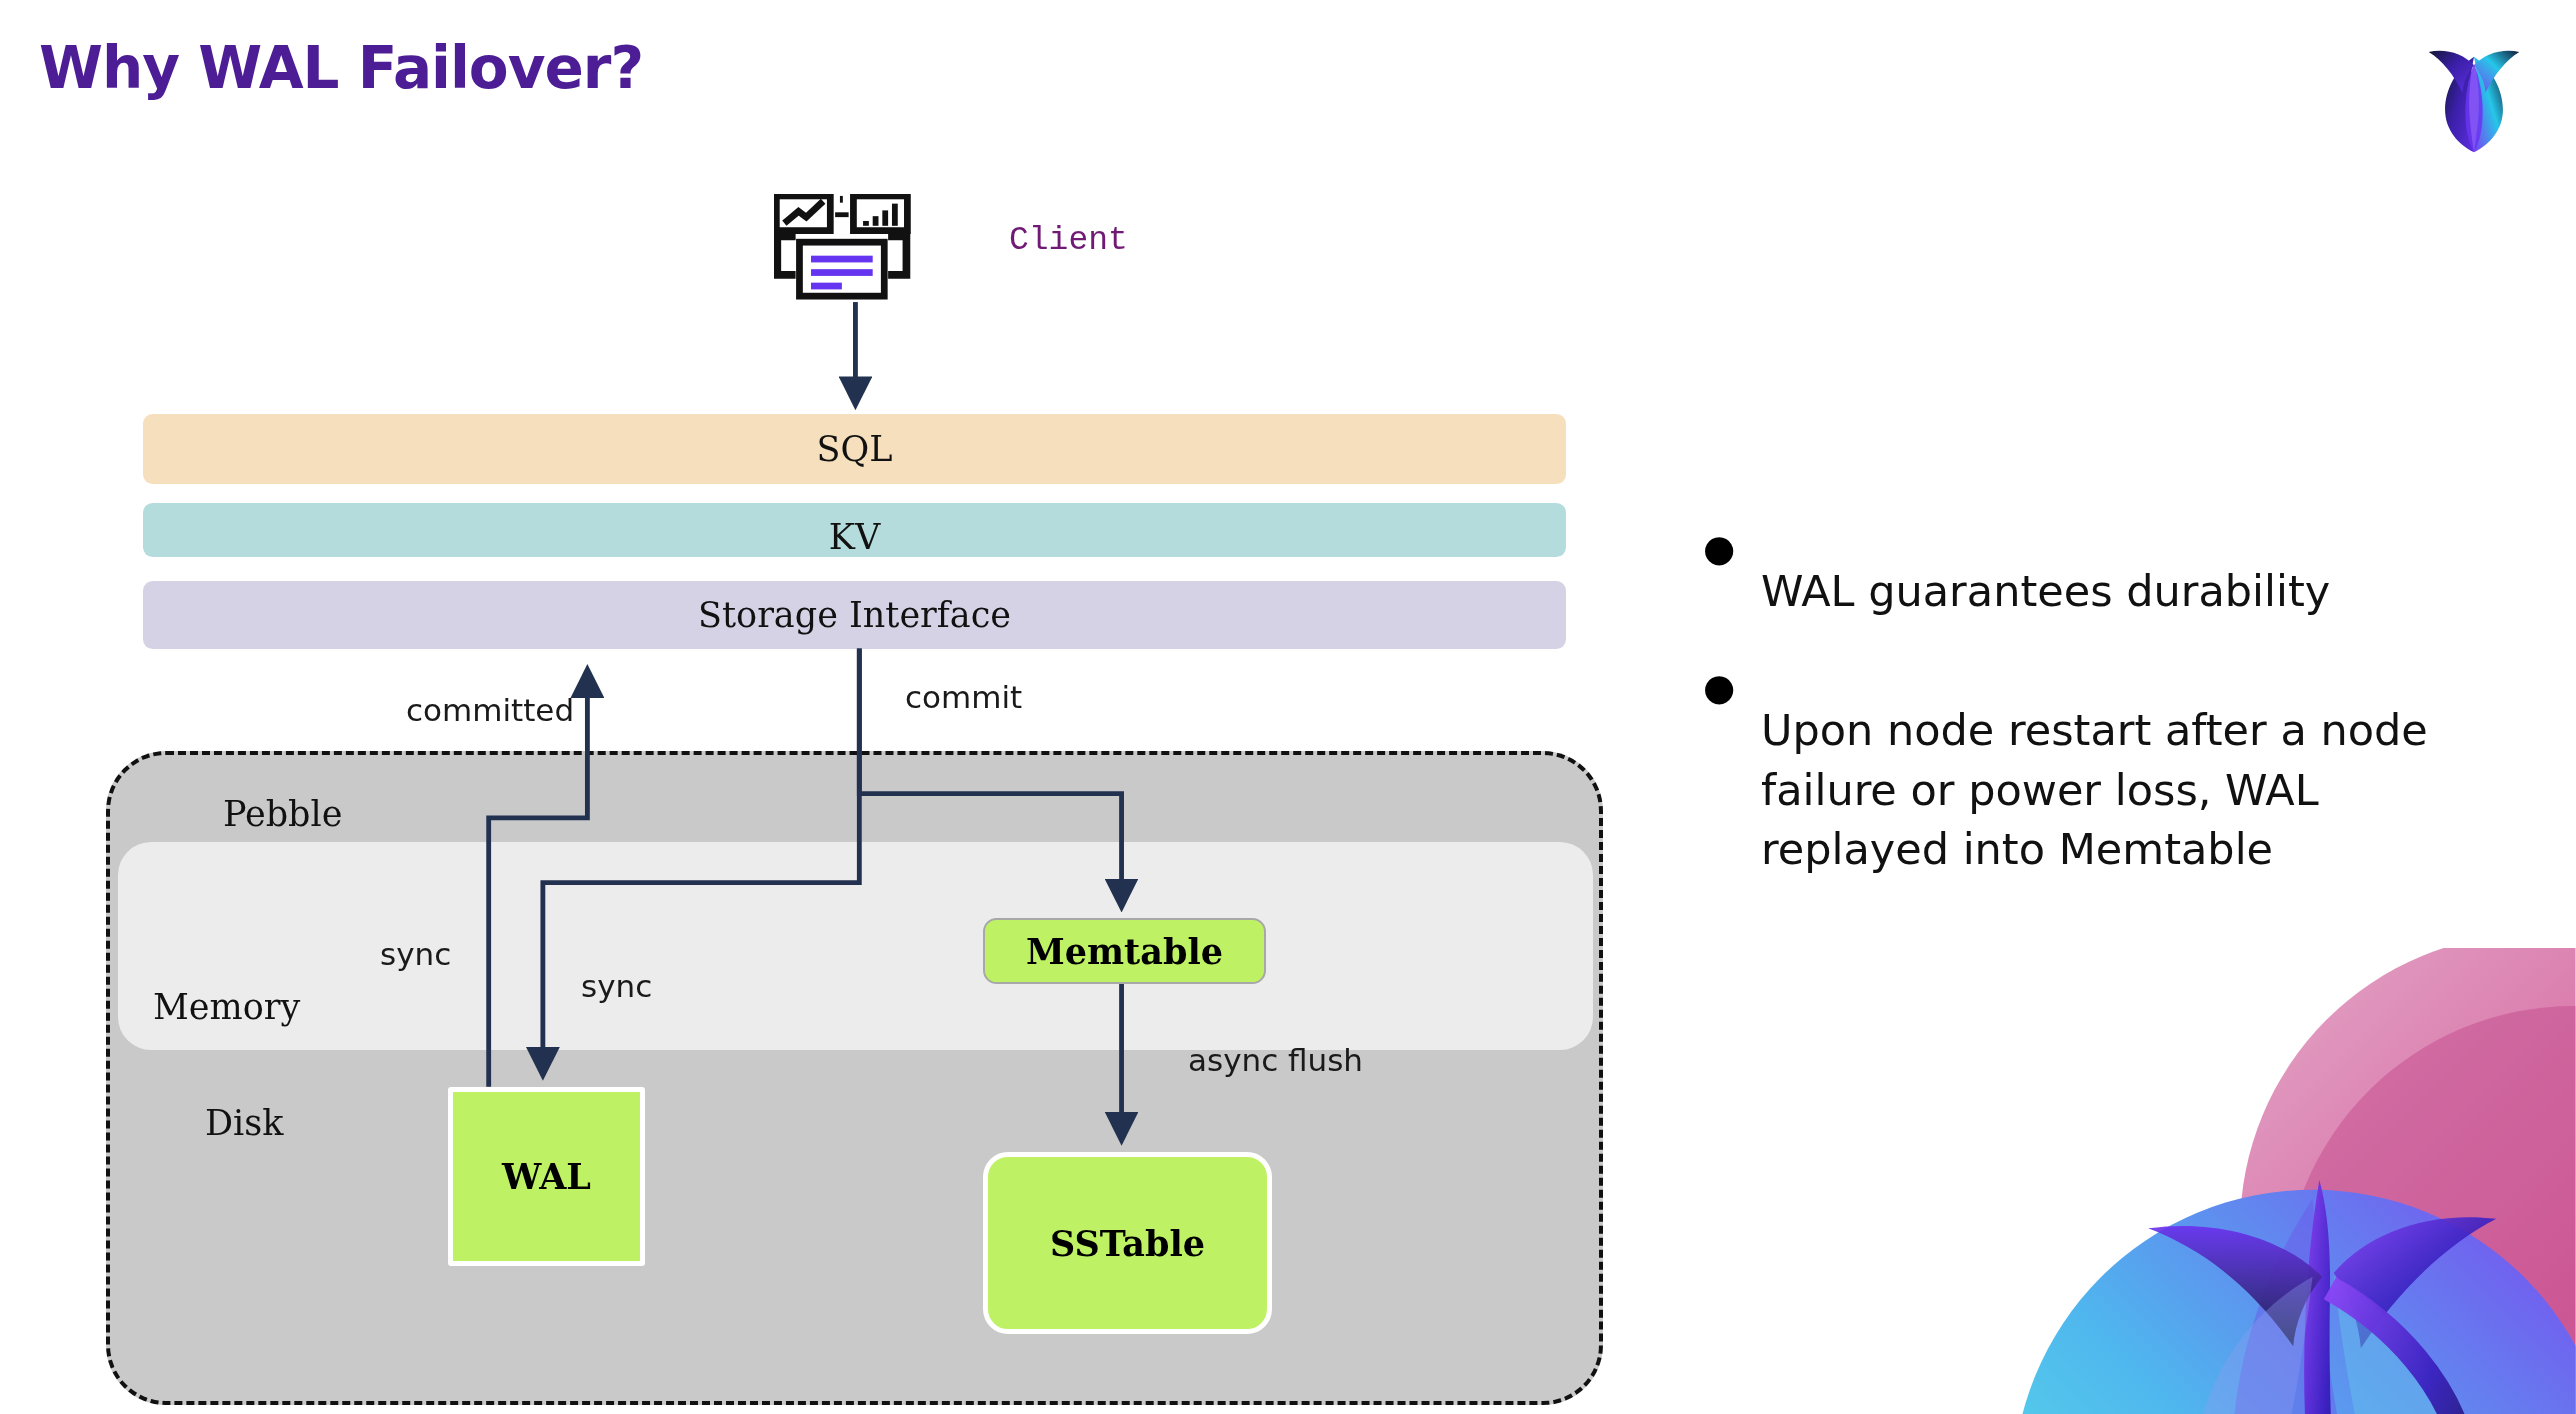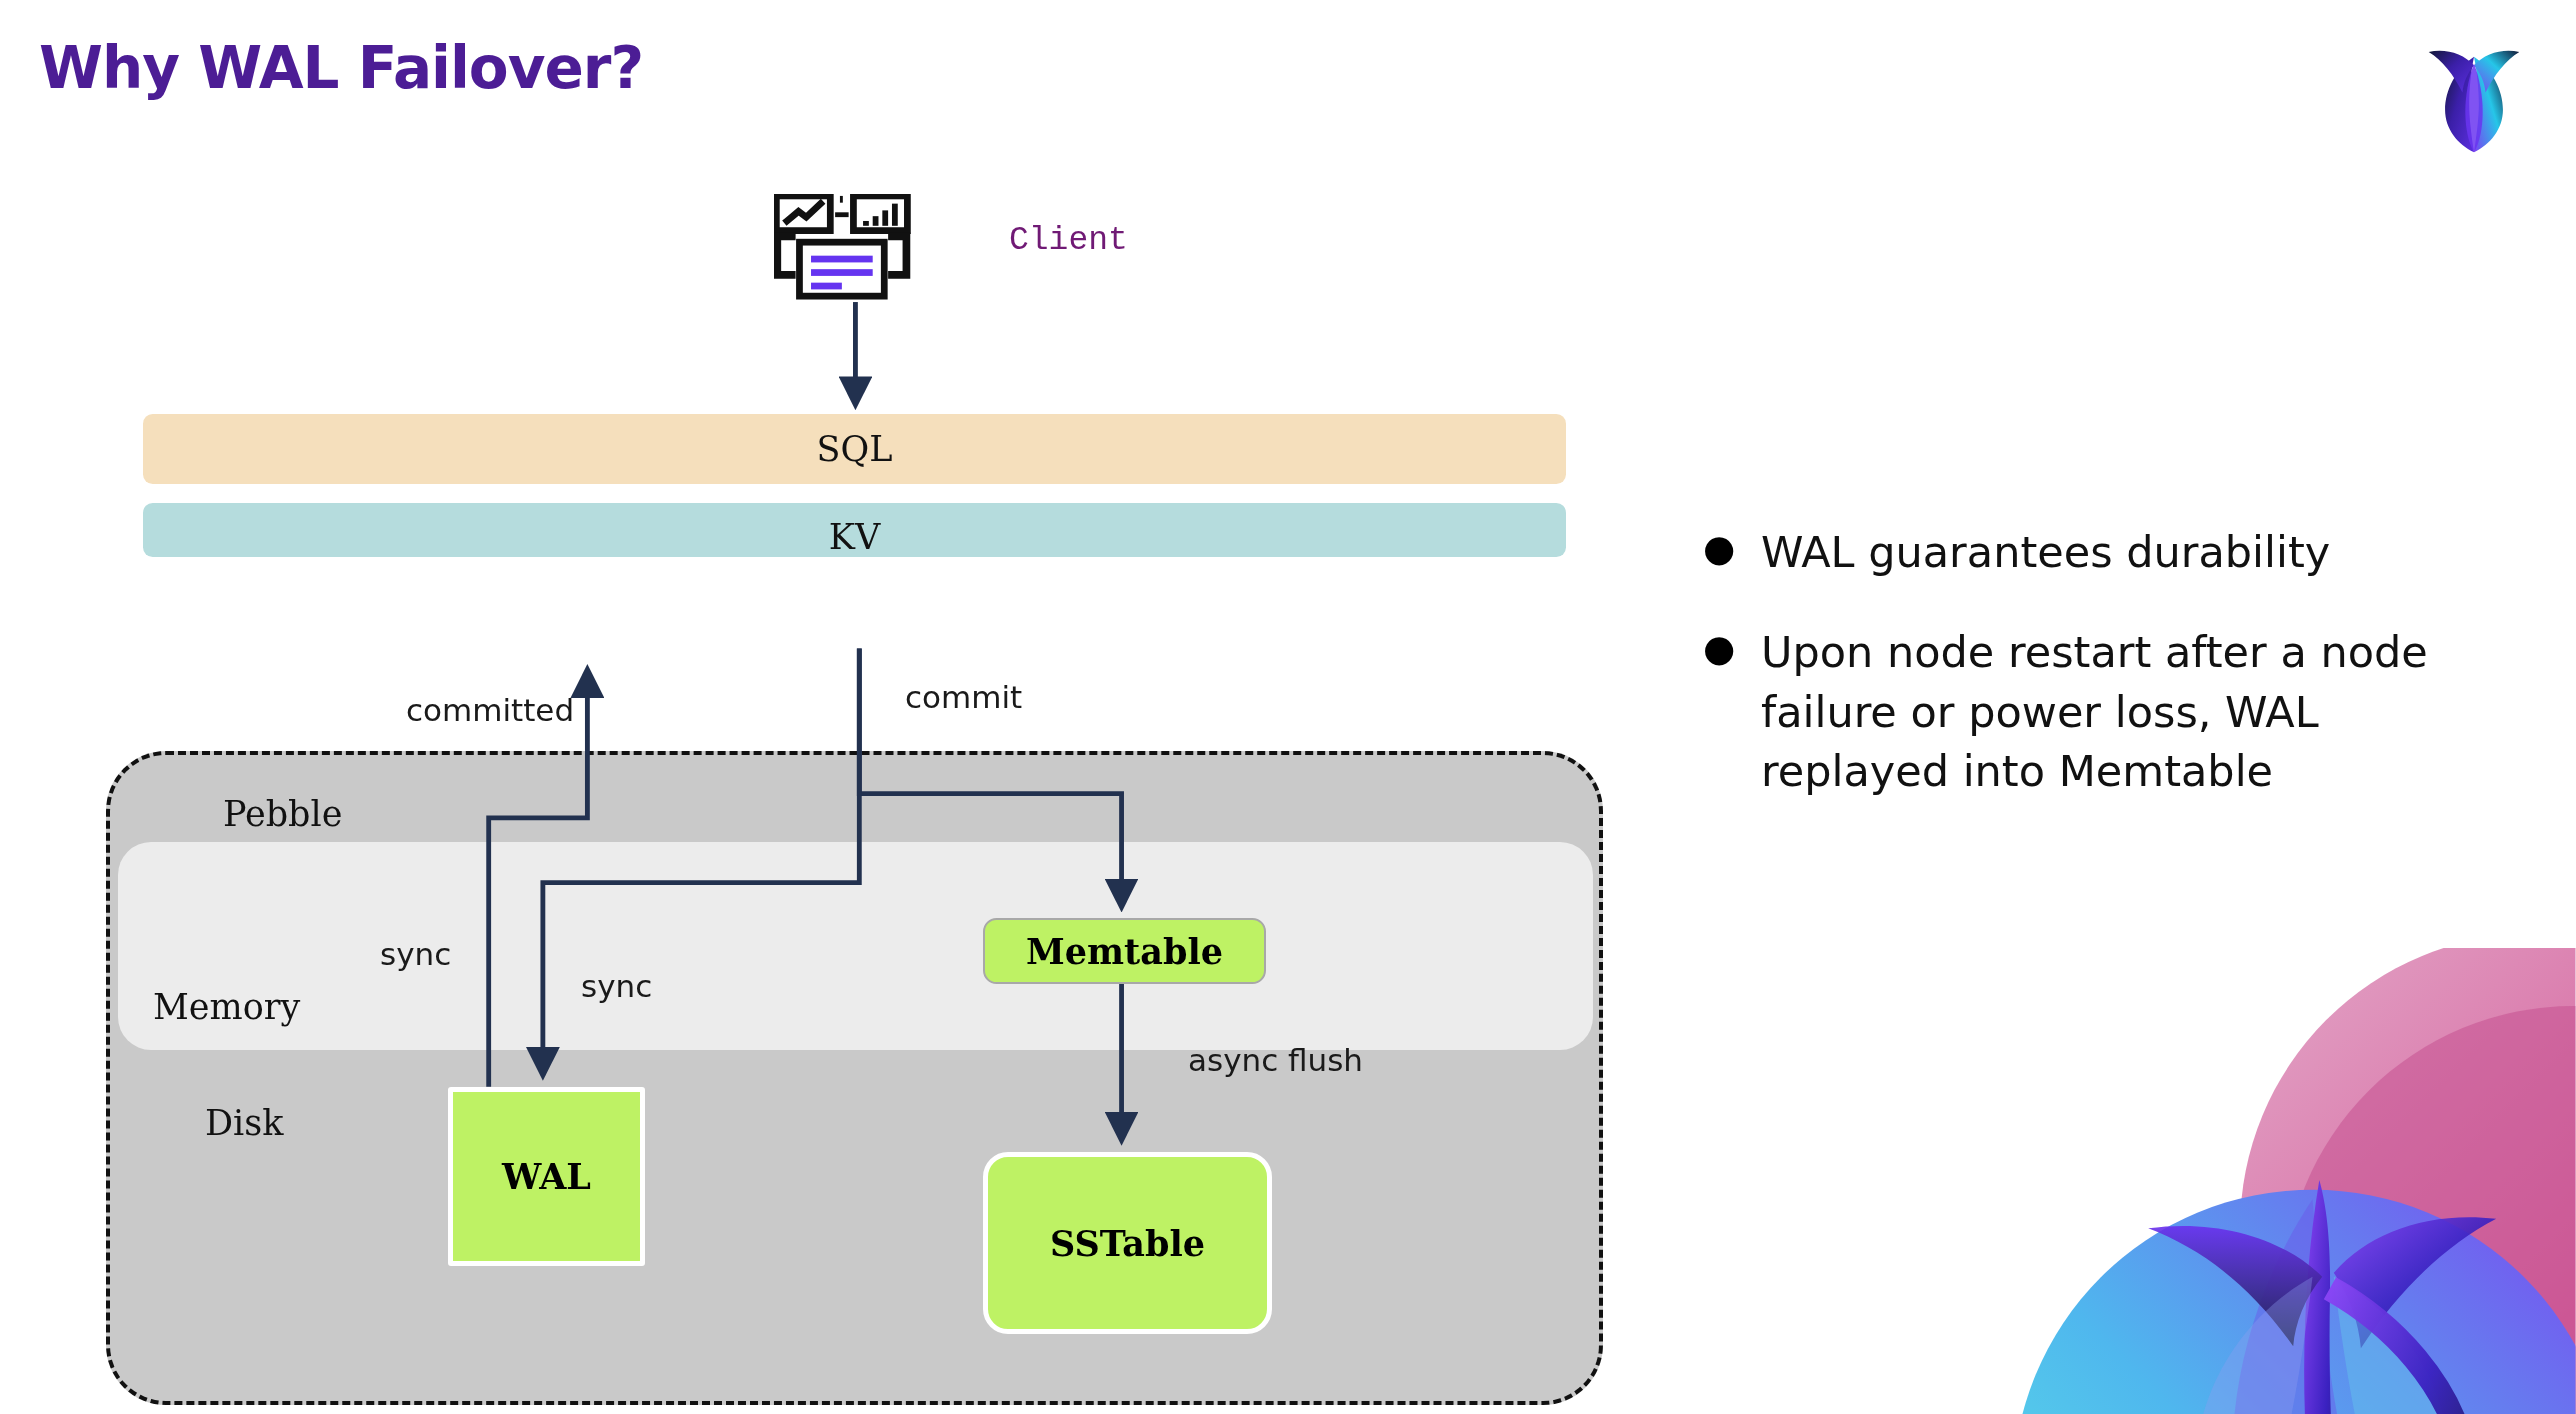--- a/index.html
+++ b/index.html
@@ -104,21 +104,21 @@
 
   
   #bullet-list{position:absolute;left:1703px;top:523px;width:803px;}
   .bullet-row{display:flex;align-items:flex-start;margin-bottom:41px;}
   .bullet-dot{
     flex:0 0 auto;width:58px;font-size:37px;line-height:1.38;color:#000;
     font-family:"DejaVu Sans","Liberation Sans",sans-serif;
   }
   .bullet-text{
     font-family:"DejaVu Sans","Liberation Sans",sans-serif;
-    font-size:43px;line-height:1.38;color:#111;
+    font-size:43px;line-height:1.38;color:#111;margin-top:39px;
   }
 
   
   #corner-graphic{
     position:absolute;left:1993px;top:948px;width:583px;height:466px;
     overflow:hidden;
   }
 </style>
 </head>
 <body>
@@ -168,20 +168,23 @@
       <rect x="38" y="92" width="32" height="7" fill="#6534f0"></rect>
     </svg>
   </div>
   <div id="client-label">Client</div>
 
   <div class="layer-bar" id="layer-sql" style="background:#f5dfbc">
     <span>SQL</span>
   </div>
   <div class="layer-bar" id="layer-kv" style="background:#b5dcdd">
     <span>KV</span>
+  </div>
+  <div class="layer-bar" id="layer-storage" style="background:#d6d2e5">
+    <span>Storage Interface</span>
   </div>
 
   <div id="pebble-container"></div>
   <div id="memory-band"></div>
   <div id="pebble-label">Pebble</div>
   <div id="memory-label">Memory</div>
   <div id="disk-label">Disk</div>
 
   <svg id="connectors" viewBox="0 0 2662 1462" width="2576" height="1415">
     <defs>

